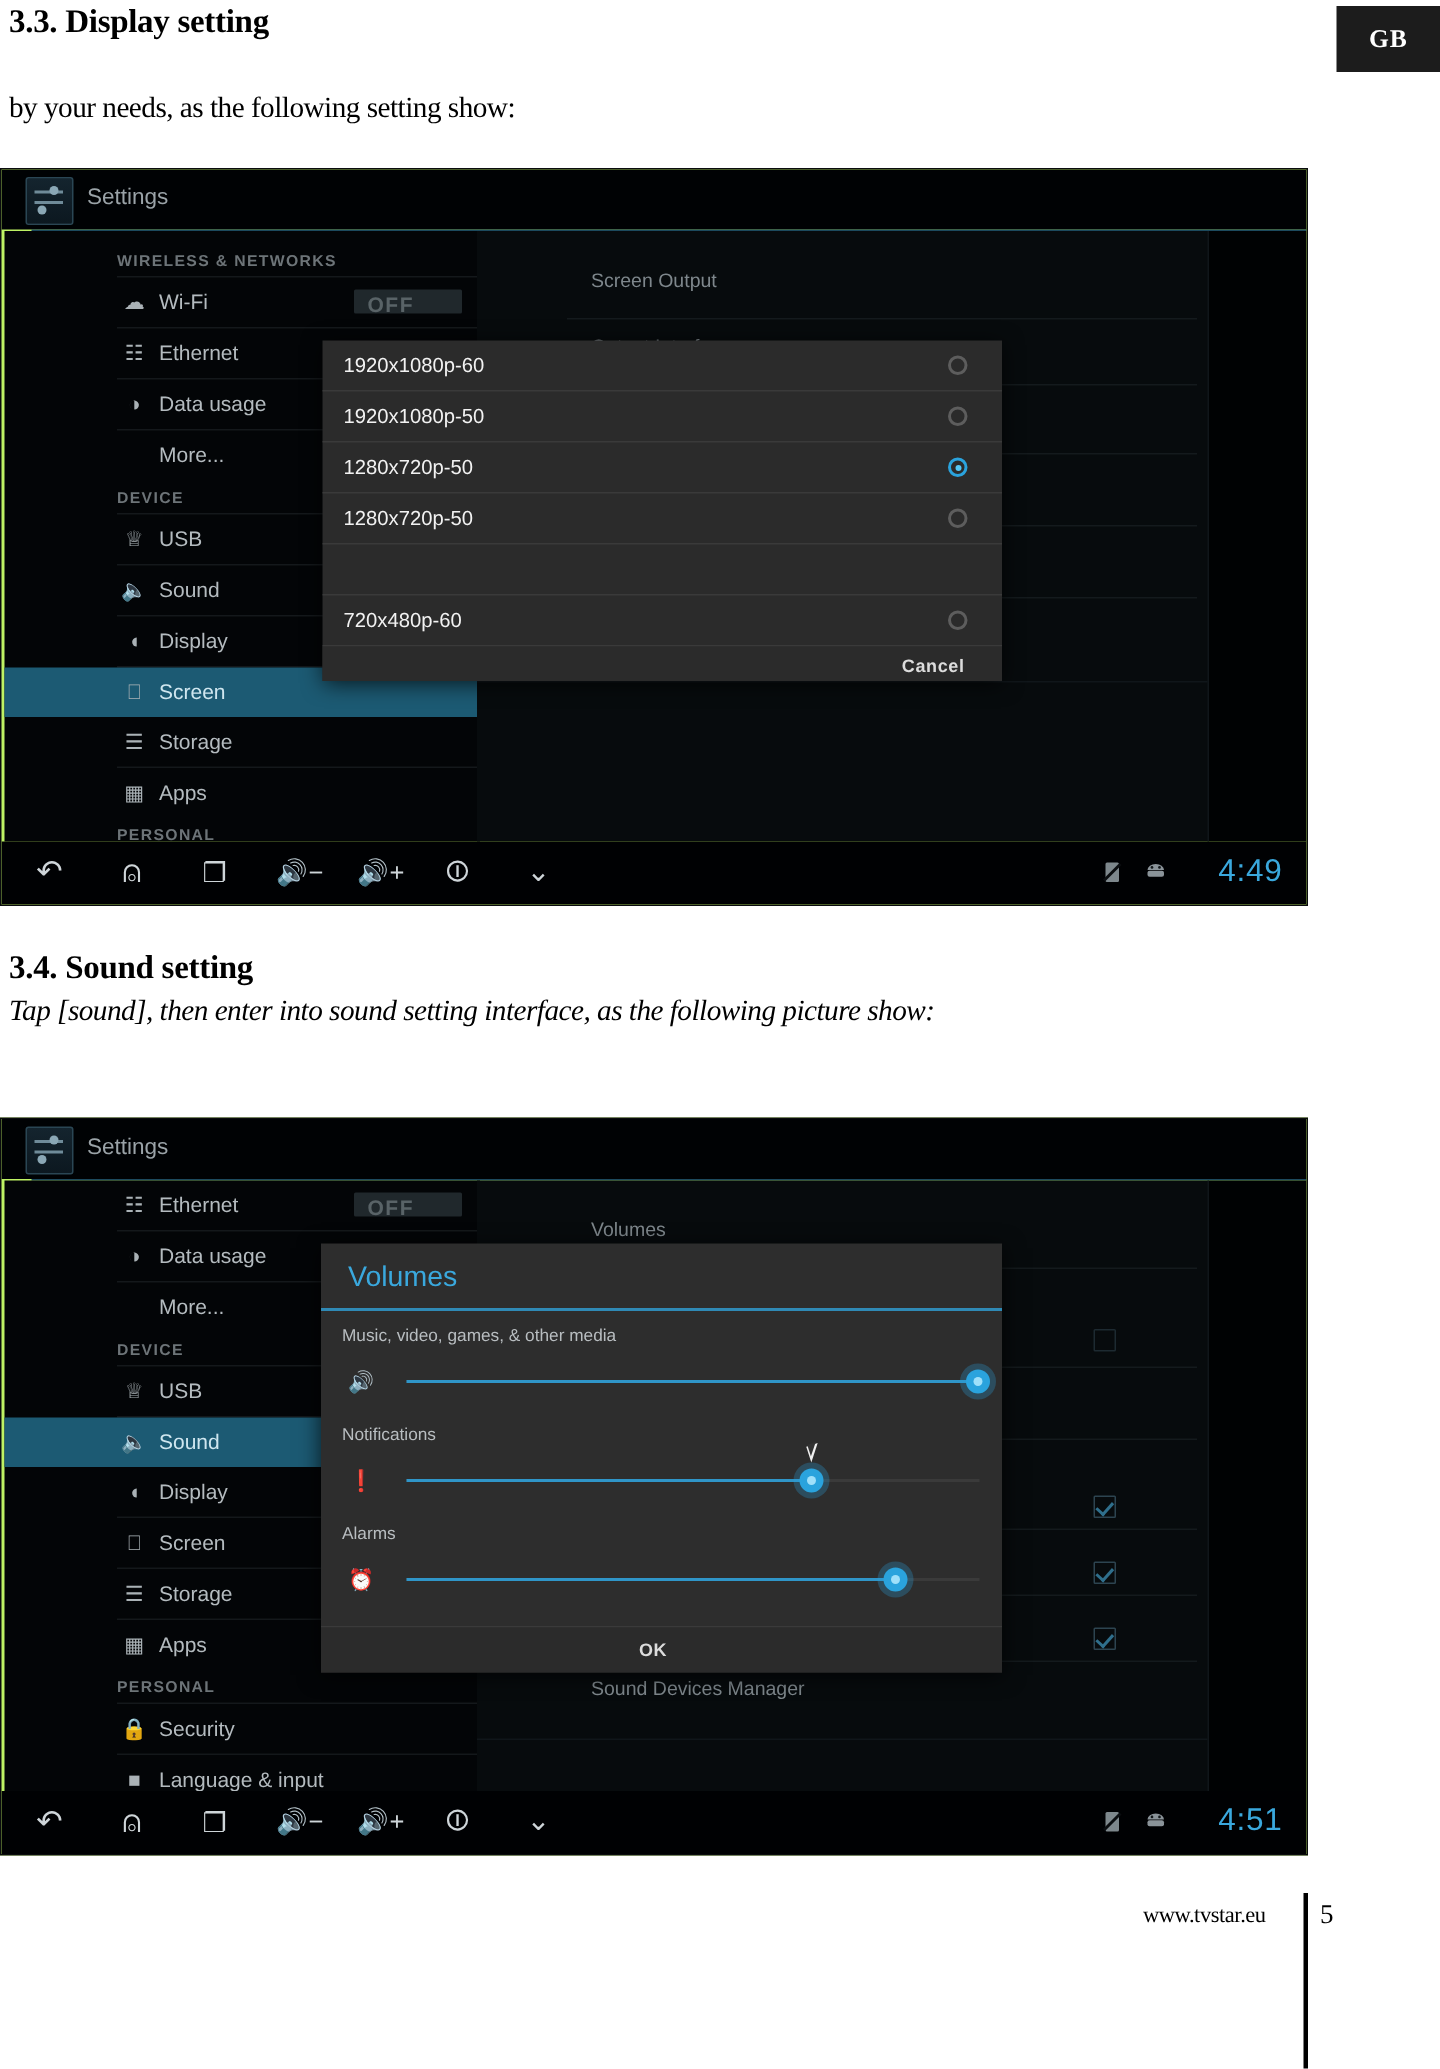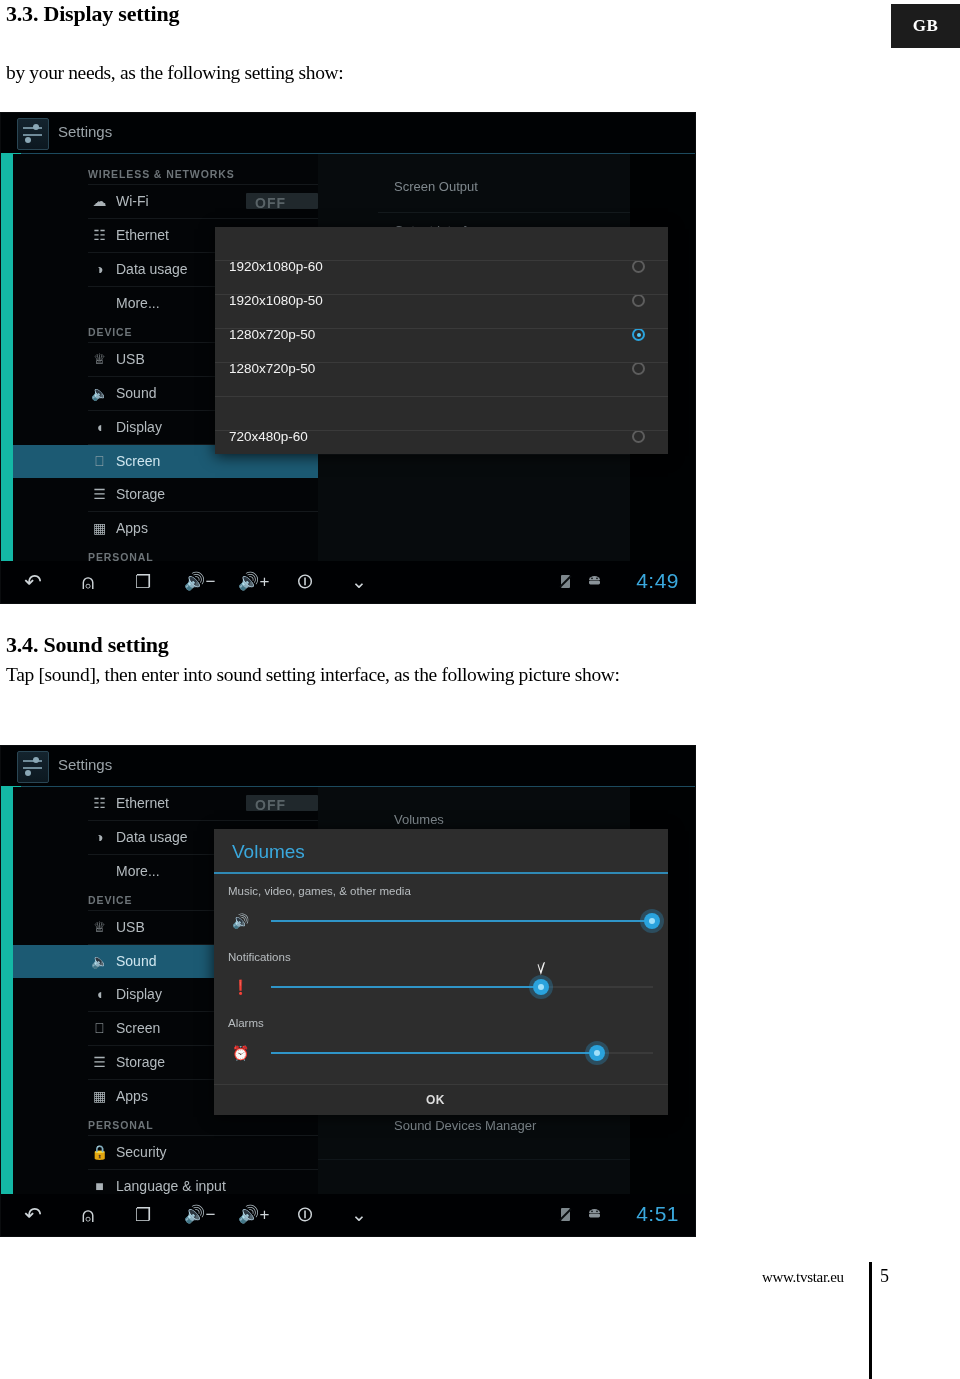--- a/index.html
+++ b/index.html
@@ -17,21 +17,21 @@
     font-weight:bold;color:#000;white-space:nowrap;
   }
   .doc-p{
     position:absolute;font-family:"Liberation Serif",serif;
     color:#000;white-space:nowrap;
   }
   #h33{left:6px;top:1px;font-size:22px;letter-spacing:-0.2px;}
   #p33a{left:6px;top:32px;font-size:19.5px;letter-spacing:-0.35px;}
   #p33b{left:6px;top:62px;font-size:19.5px;letter-spacing:-0.35px;}
   #h34{left:6px;top:632px;font-size:22px;letter-spacing:-0.2px;}
-  #p34{left:6px;top:664px;font-size:19.5px;letter-spacing:-0.35px;}
+  #p34{left:6px;top:664px;font-size:19.5px;letter-spacing:-0.35px;font-style:italic;}
 
   .gb-badge{
     position:absolute;left:891px;top:4px;width:69px;height:44px;
     background:#1c1c1c;color:#fff;font-family:"Liberation Serif",serif;
     font-weight:bold;font-size:17px;display:flex;align-items:center;
     justify-content:center;letter-spacing:0.5px;
   }
 
   
   .footer-url{
@@ -41,21 +41,21 @@
   .footer-rule{
     position:absolute;left:869px;top:1262px;width:3px;height:118px;background:#000;
   }
   .footer-page{
     position:absolute;left:880px;top:1266px;font-size:18px;
     font-family:"Liberation Serif",serif;color:#000;
   }
 
   
   .shot{
-    position:absolute;left:0;width:696px;background:#14b8a6;
+    position:absolute;left:0;width:872px;background:#bef264;
     font-family:"Liberation Sans",sans-serif;overflow:hidden;
     border:1px solid #0a0c0e;box-sizing:border-box;
   }
   #shot1{top:112px;height:492px;}
   #shot2{top:745px;height:492px;}
 
   .titlebar{
     position:absolute;left:0;top:0;width:100%;height:40px;
     background:#000204;
   }
@@ -75,21 +75,21 @@
   }
   .titlebar .tb-title{
     position:absolute;left:57px;top:10px;font-size:15px;color:#9aa3a8;
   }
   .tb-underline{
     position:absolute;left:20px;top:40px;right:0;height:1px;background:#1c4a5e;
   }
 
   
   .sidelist{
-    position:absolute;left:12px;top:41px;width:317px;bottom:42px;
+    position:absolute;left:2px;top:41px;width:317px;bottom:42px;
     background:#030507;
   }
   .grp{
     position:absolute;left:75px;font-size:10.5px;color:#6d7478;
     letter-spacing:0.9px;font-weight:bold;
   }
   .si{
     position:absolute;left:0;width:317px;height:33px;
   }
   .si.sel{background:#1c5a73;}
@@ -146,21 +146,21 @@
   .nav-clock{
     position:absolute;right:16px;top:8px;font-size:21px;color:#3aa8dd;
     letter-spacing:0.5px;
   }
 
   
   .dlg{
     position:absolute;background:#2b2b2b;
     box-shadow:0 2px 14px rgba(0,0,0,.75);
   }
-  .dlg-row{position:absolute;left:0;width:100%;margin-top:23px;}
+  .dlg-row{position:absolute;left:0;width:100%;}
   .dlg-lb{position:absolute;font-size:13.5px;color:#f2f2f2;white-space:nowrap;}
   .dlg-div{position:absolute;left:0;width:100%;height:1px;background:#3a3a3a;}
   .radio{
     position:absolute;width:13px;height:13px;border:2px solid #5d5d5d;
     border-radius:50%;box-sizing:border-box;
   }
   .radio.on{border-color:#2aa3dd;}
   .radio.on:after{
     content:"";position:absolute;left:2.5px;top:2.5px;width:4px;height:4px;
     border-radius:50%;background:#55c8f5;
@@ -331,20 +331,23 @@
       <div class="dlg-div" style="top:135px"></div>
 
       <div class="dlg-div" style="top:169px"></div>
 
       <div class="dlg-row" style="top:170px;height:33px">
         <span class="dlg-lb" style="left:14px;top:9px">720x480p-60</span>
         <span class="radio" style="right:23px;top:10px"></span>
       </div>
       <div class="dlg-div" style="top:203px"></div>
 
+      <div class="dlg-foot" style="top:204px;height:23px">
+        <span class="dlg-btn" style="right:25px;top:6px">Cancel</span>
+      </div>
     </div>
 
     <div class="navbar">
       <span class="nav-ic" style="left:18px;width:28px">↶</span>
       <span class="nav-ic" style="left:73px;width:28px">⍝</span>
       <span class="nav-ic" style="left:128px;width:28px;font-size:18px">❐</span>
       <span class="nav-ic" style="left:180px;width:38px;font-size:17px">🔊−</span>
       <span class="nav-ic" style="left:234px;width:38px;font-size:17px">🔊+</span>
       <span class="nav-ic" style="left:290px;width:28px;font-size:19px">⏼</span>
       <span class="nav-ic" style="left:344px;width:28px;font-size:19px">⌄</span>

